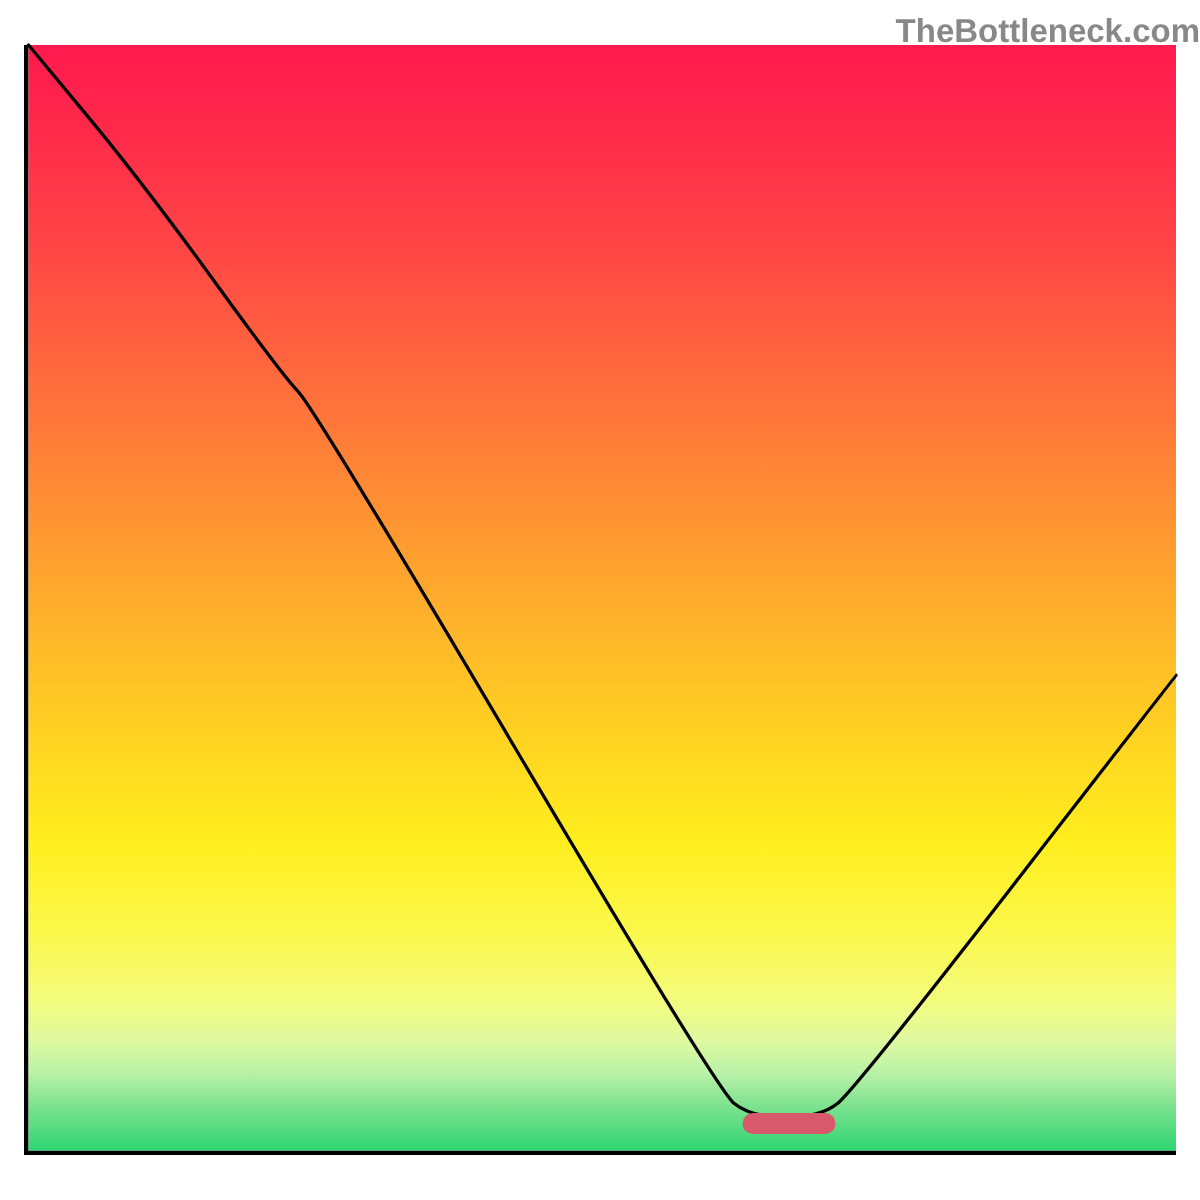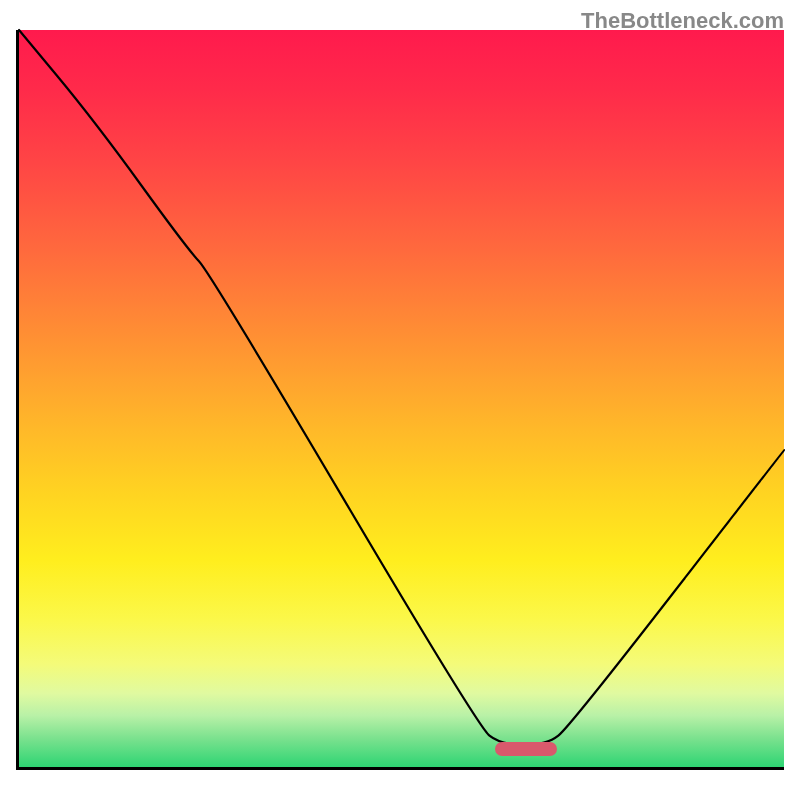--- a/index.html
+++ b/index.html
@@ -1,20 +1,20 @@
 <!DOCTYPE html>
 <html><head>
 <meta charset="utf-8">
 <style>
   * { margin: 0; padding: 0; box-sizing: border-box; }
   body { width: 800px; height: 800px; position: relative; background: #fff; font-family: Arial, sans-serif; }
   .watermark {
     position: absolute;
     top: 8px;
-    right: 16px;
+    right: 0;
     font-size: 22px;
     font-weight: bold;
     color: #888;
     z-index: 10;
   }
   .plot-area {
     position: absolute;
     left: 16px;
     top: 30px;
     width: 768px;

